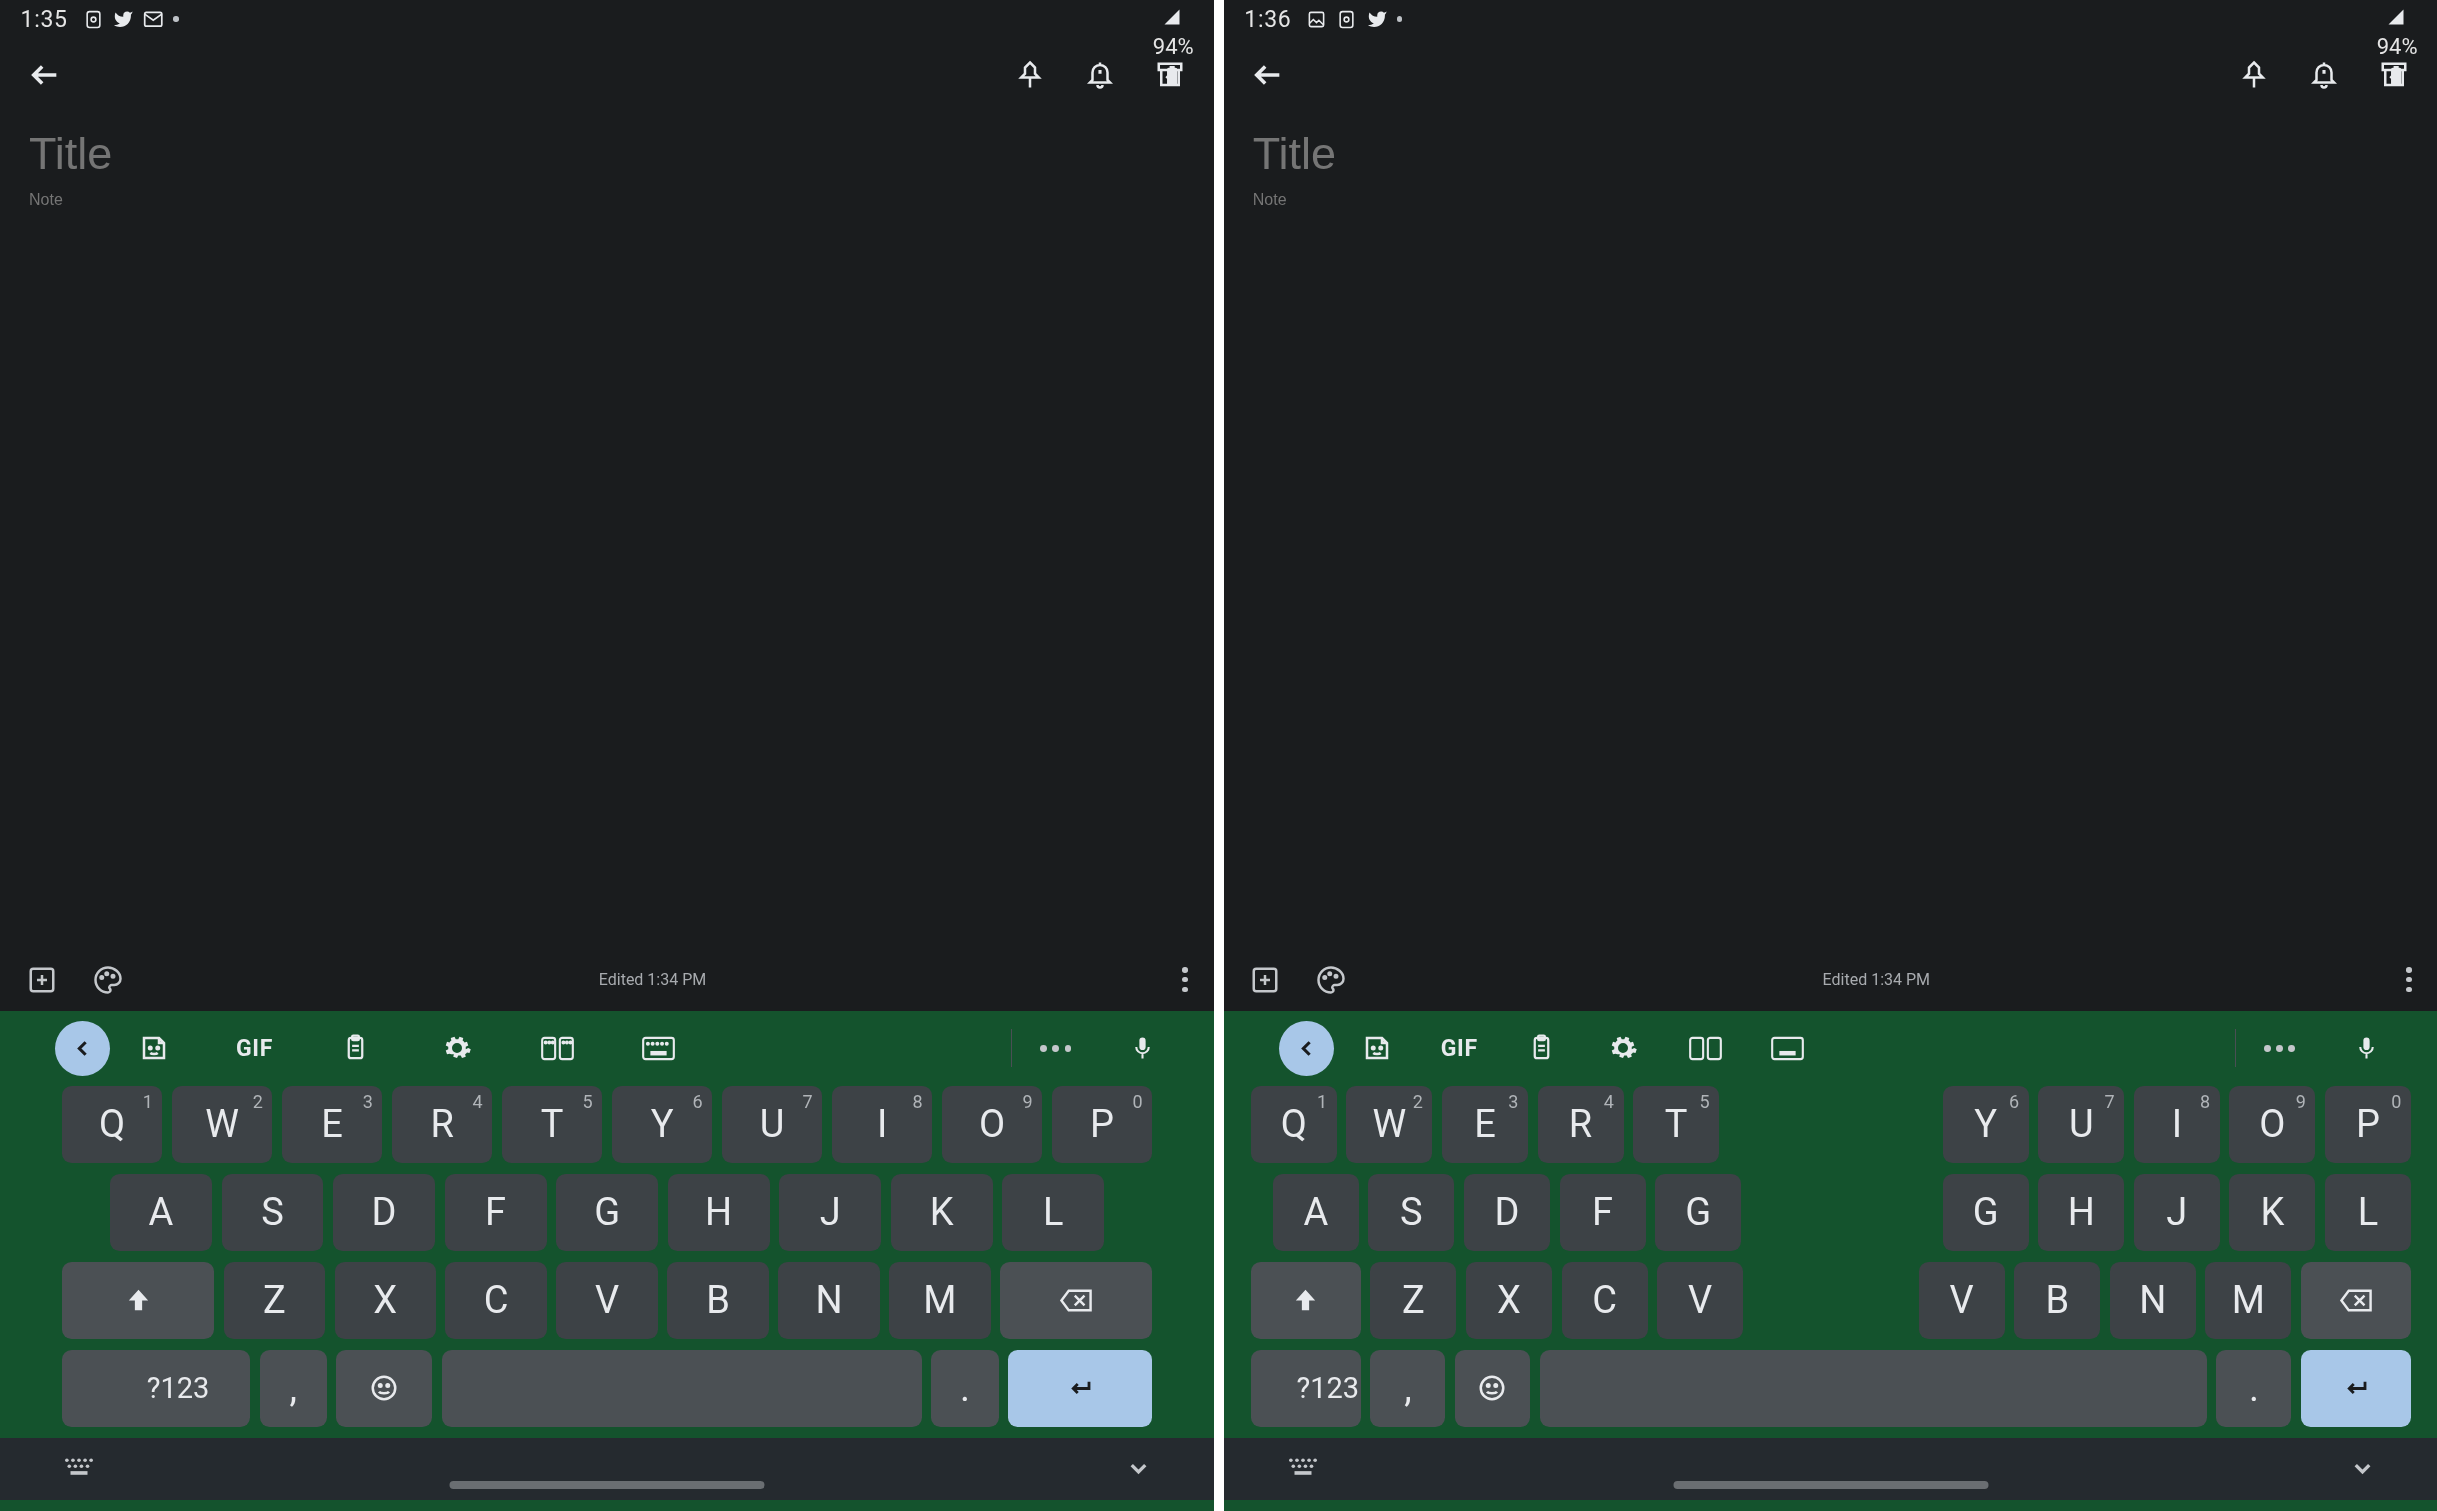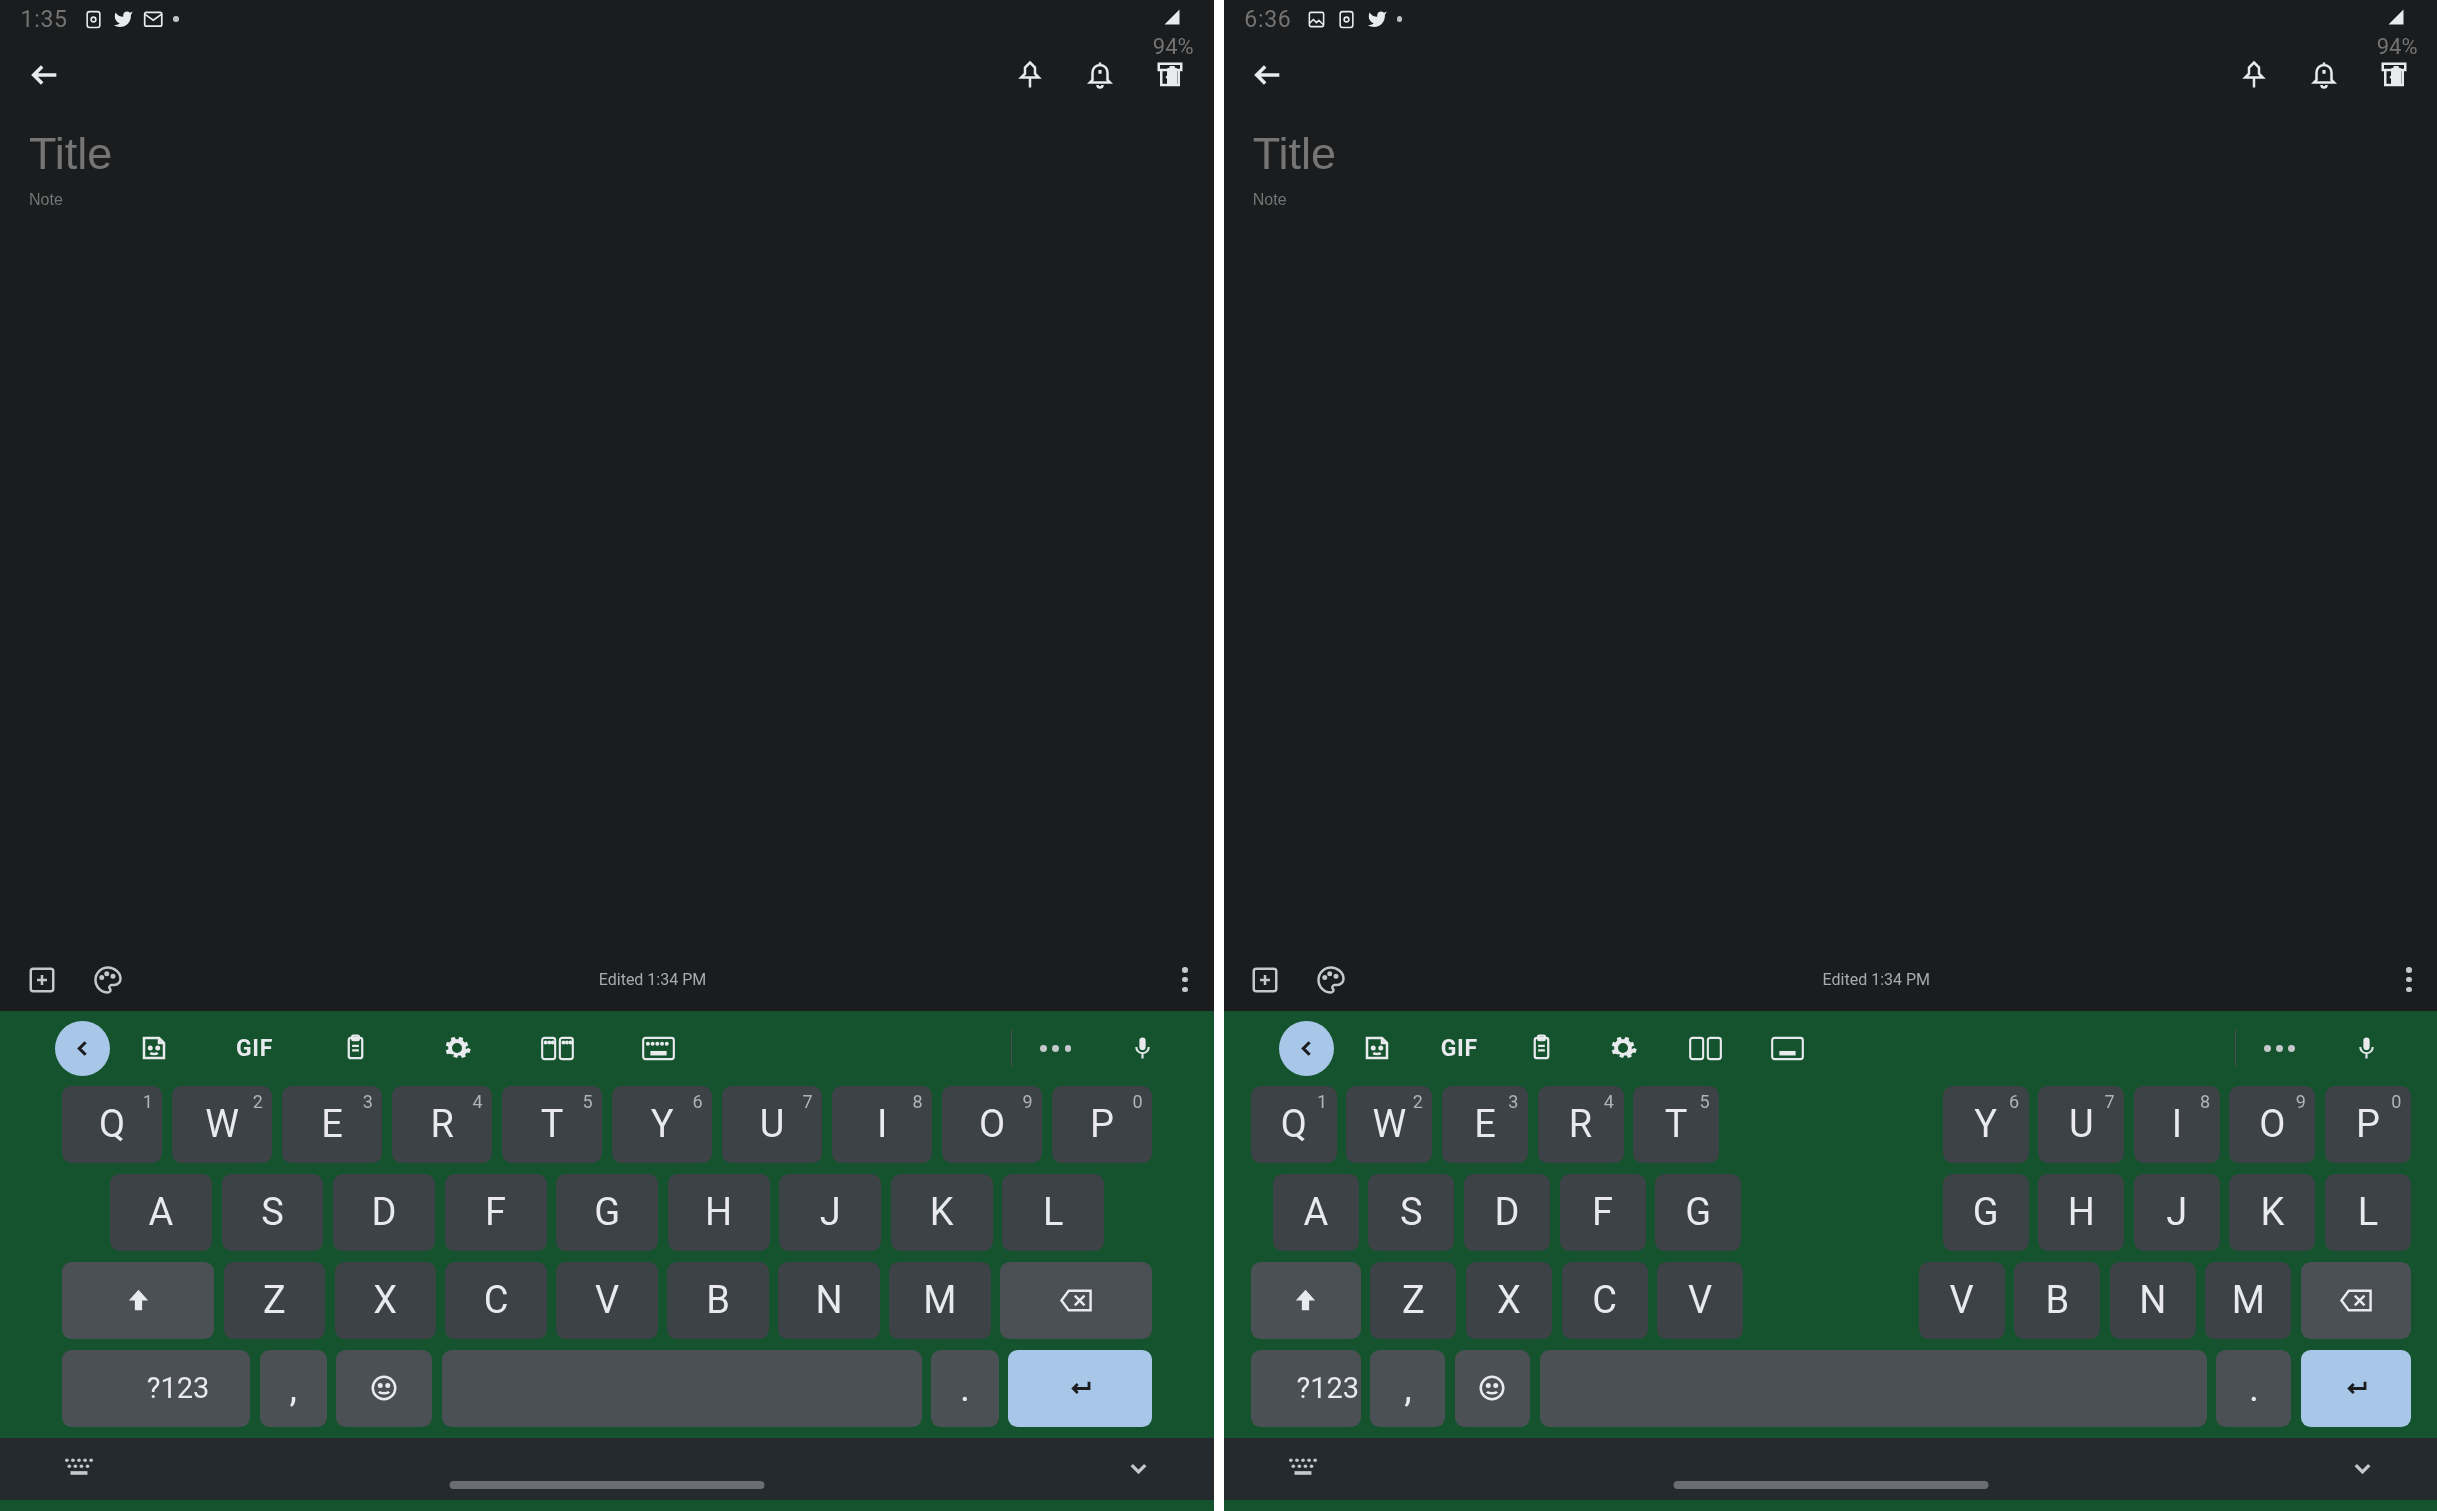--- a/index.html
+++ b/index.html
@@ -23,21 +23,21 @@
     background: #fff;
   }
 
   
   .status-bar {
     height: 38px;
     display: flex;
     align-items: center;
     padding: 0 20.5px;
     font-size: 23px;
-    color: #737373;
+    color: #e5e5e5;
   }
   .status-left { display: flex; align-items: center; gap: 9.6px; }
   .status-right { margin-left: auto; display: flex; align-items: center; gap: 6.8px; flex-direction: column; }
   .sb-clock { font-weight: 400; letter-spacing: 0.7px; margin-right: 5.5px; }
   .sb-ic { width: 20.5px; height: 20.5px; display: inline-flex; align-items: center; justify-content: center; }
   .sb-dot { width: 5.5px; height: 5.5px; border-radius: 50%; background: #bdc1c6; }
   .sb-batt { font-size: 22px; margin-left: 2.7px; }
 
   
   .app-bar {
@@ -432,21 +432,21 @@
     </div>
   </div>
 </div>
 
 <div class="divider"></div>
 
 <div class="pane">
 
   <div class="status-bar">
     <div class="status-left">
-      <span class="sb-clock">6:36</span>
+      <span class="sb-clock">1:36</span>
       <span class="sb-ic">
           <svg width="19" height="19" viewBox="0 0 24 24" fill="none" stroke="#e8eaed" stroke-width="2">
             <rect x="3" y="3" width="18" height="18" rx="2"></rect>
             <path d="M3 17l5-5 4 4 3-3 6 6"></path>
           </svg>
         </span>
       <span class="sb-ic">
           <svg width="19" height="19" viewBox="0 0 24 24" fill="none" stroke="#e8eaed" stroke-width="2">
             <rect x="4" y="2" width="16" height="20" rx="3"></rect>
             <circle cx="12" cy="12" r="3"></circle>

